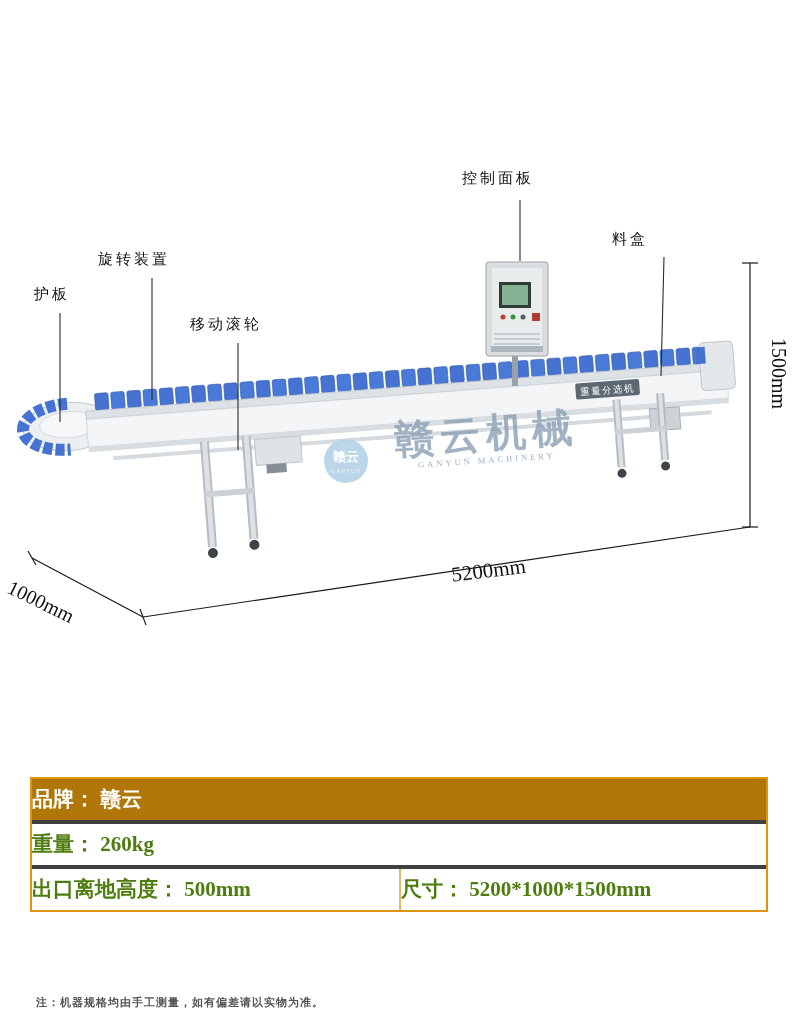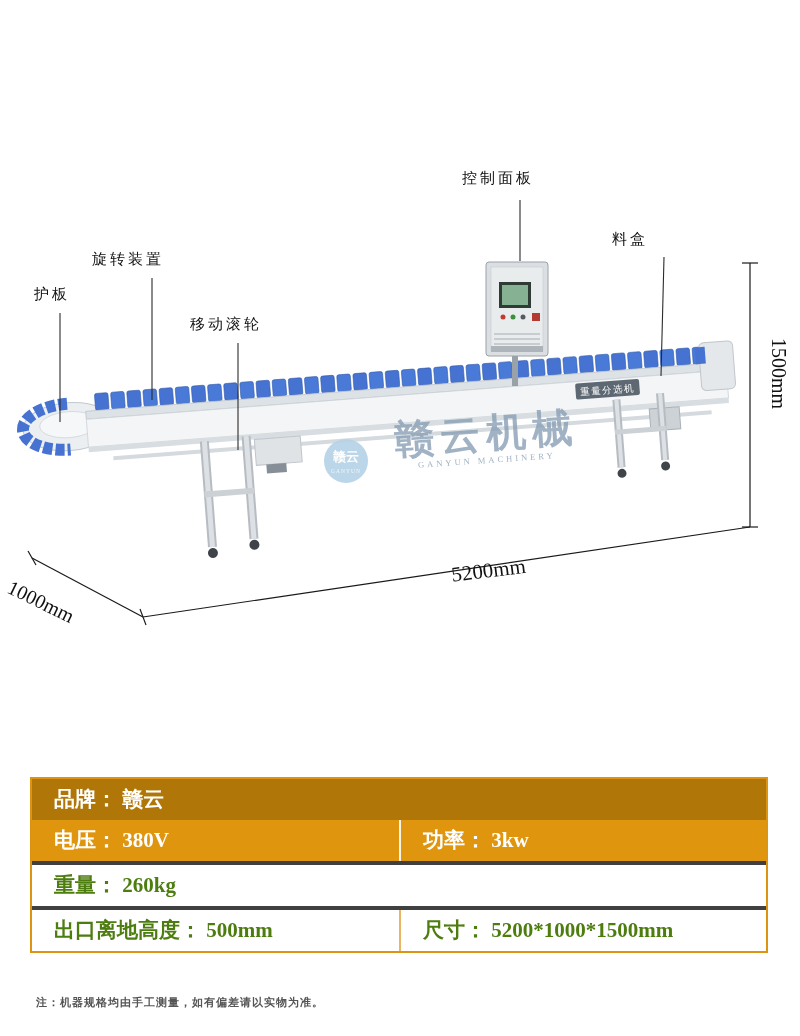--- a/index.html
+++ b/index.html
@@ -7,21 +7,21 @@
        font-family:"Liberation Serif","DejaVu Serif",serif;}
   #stage{position:absolute;left:0;top:0;width:800px;height:1036px;}
   #scene{position:absolute;left:0;top:0;}
   .callout{position:absolute;font-size:15px;color:#111;letter-spacing:3px;white-space:nowrap;}
   .dim{position:absolute;font-size:21px;color:#111;white-space:nowrap;}
   .dim-length{left:450px;top:563px;transform:rotate(-7deg);transform-origin:0 0;}
   .dim-width{left:14px;top:576px;transform:rotate(26deg);transform-origin:0 0;font-size:20px;}
   .dim-height{left:790px;top:338px;transform:rotate(90deg);transform-origin:0 0;font-size:20px;}
   .spec-table{position:absolute;left:30px;top:777px;width:738px;border:2px solid #dd9410;box-sizing:border-box;background:#fff;}
   .spec-row{display:flex;height:41px;line-height:41px;}
-  .spec-row .cell{width:50%;box-sizing:border-box;padding-left:22px;font-weight:bold;font-size:21px;white-space:nowrap;overflow:hidden;}
+  .spec-row .cell{width:50%;box-sizing:border-box;font-weight:bold;font-size:21px;white-space:nowrap;overflow:hidden;}
   .spec-row.dark{background:#b07708;color:#ffffff;}
   .spec-row.medium{background:#e0950f;color:#ffffff;}
   .spec-row.light{background:#ffffff;color:#4d7c0f;border-top:4px solid #404040;}
   .spec-row.dark .cell + .cell, .spec-row.medium .cell + .cell{border-left:2px solid rgba(255,255,255,0.9);}
   .spec-row.light .cell + .cell{border-left:2px solid #eab565;}
   .note{position:absolute;left:36px;top:995px;font-size:11px;font-weight:600;color:#555555;letter-spacing:1px;}
 </style>
 </head>
 <body>
 
@@ -155,35 +155,31 @@
       <line x1="742" y1="527" x2="758" y2="527"></line>
       <line x1="143" y1="617" x2="750" y2="527"></line>
       <line x1="140" y1="609" x2="146" y2="625"></line>
       <line x1="32" y1="558" x2="143" y2="617"></line>
       <line x1="28" y1="551" x2="36" y2="565"></line>
     </g>
   </svg>
 
   <div class="callout" style="left:462px;top:169px;">控制面板</div>
   <div class="callout" style="left:612px;top:230px;">料盒</div>
-  <div class="callout" style="left:92px;top:250px;">旋转装置</div>
+  <div class="callout" style="left:98px;top:250px;">旋转装置</div>
   <div class="callout" style="left:34px;top:285px;">护板</div>
   <div class="callout" style="left:190px;top:315px;">移动滚轮</div>
 
   <div class="dim dim-length">5200mm</div>
   <div class="dim dim-width">1000mm</div>
   <div class="dim dim-height">1500mm</div>
 
   <div class="spec-table">
     <div class="spec-row dark">
       <div class="cell">品牌：  赣云</div>
-    </div>
-    <div class="spec-row medium">
-      <div class="cell">电压：  380V</div>
-      <div class="cell">功率：  3kw</div>
     </div>
     <div class="spec-row light">
       <div class="cell">重量：  260kg</div>
     </div>
     <div class="spec-row light">
       <div class="cell">出口离地高度：  500mm</div>
       <div class="cell">尺寸：  5200*1000*1500mm</div>
     </div>
   </div>
 

